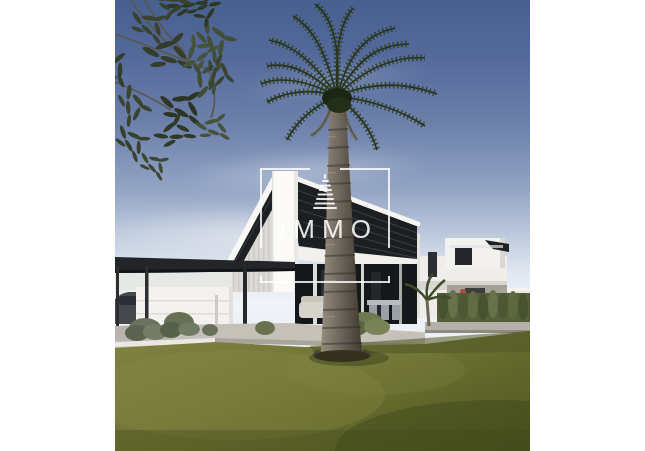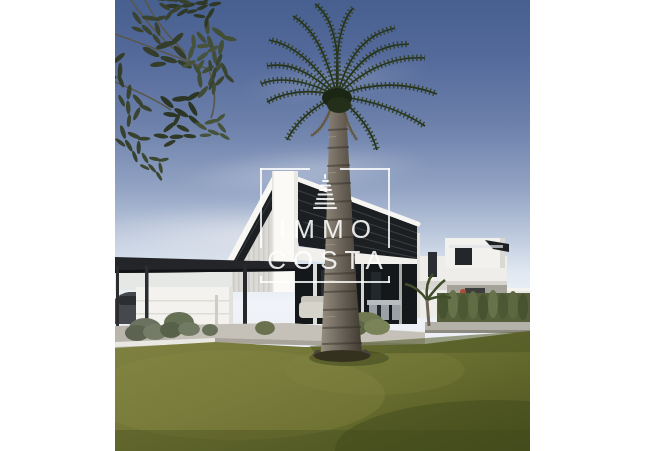--- a/index.html
+++ b/index.html
@@ -320,18 +320,17 @@
           <path d="M11,12.5 L20,12.5"></path>
           <path d="M10,17 L21,17"></path>
           <path d="M8.5,21.5 L22,21.5"></path>
           <path d="M7,26 L23,26"></path>
           <path d="M5.5,30.5 L24,30.5"></path>
           <path d="M4,35 L26,35"></path>
         </g>
       </svg>
       <div class="wtext">
         <div>IMMO</div>
-        <div>COSTA</div>
       </div>
     </div>
 
   </div>
 </div>
 
 </body></html>

